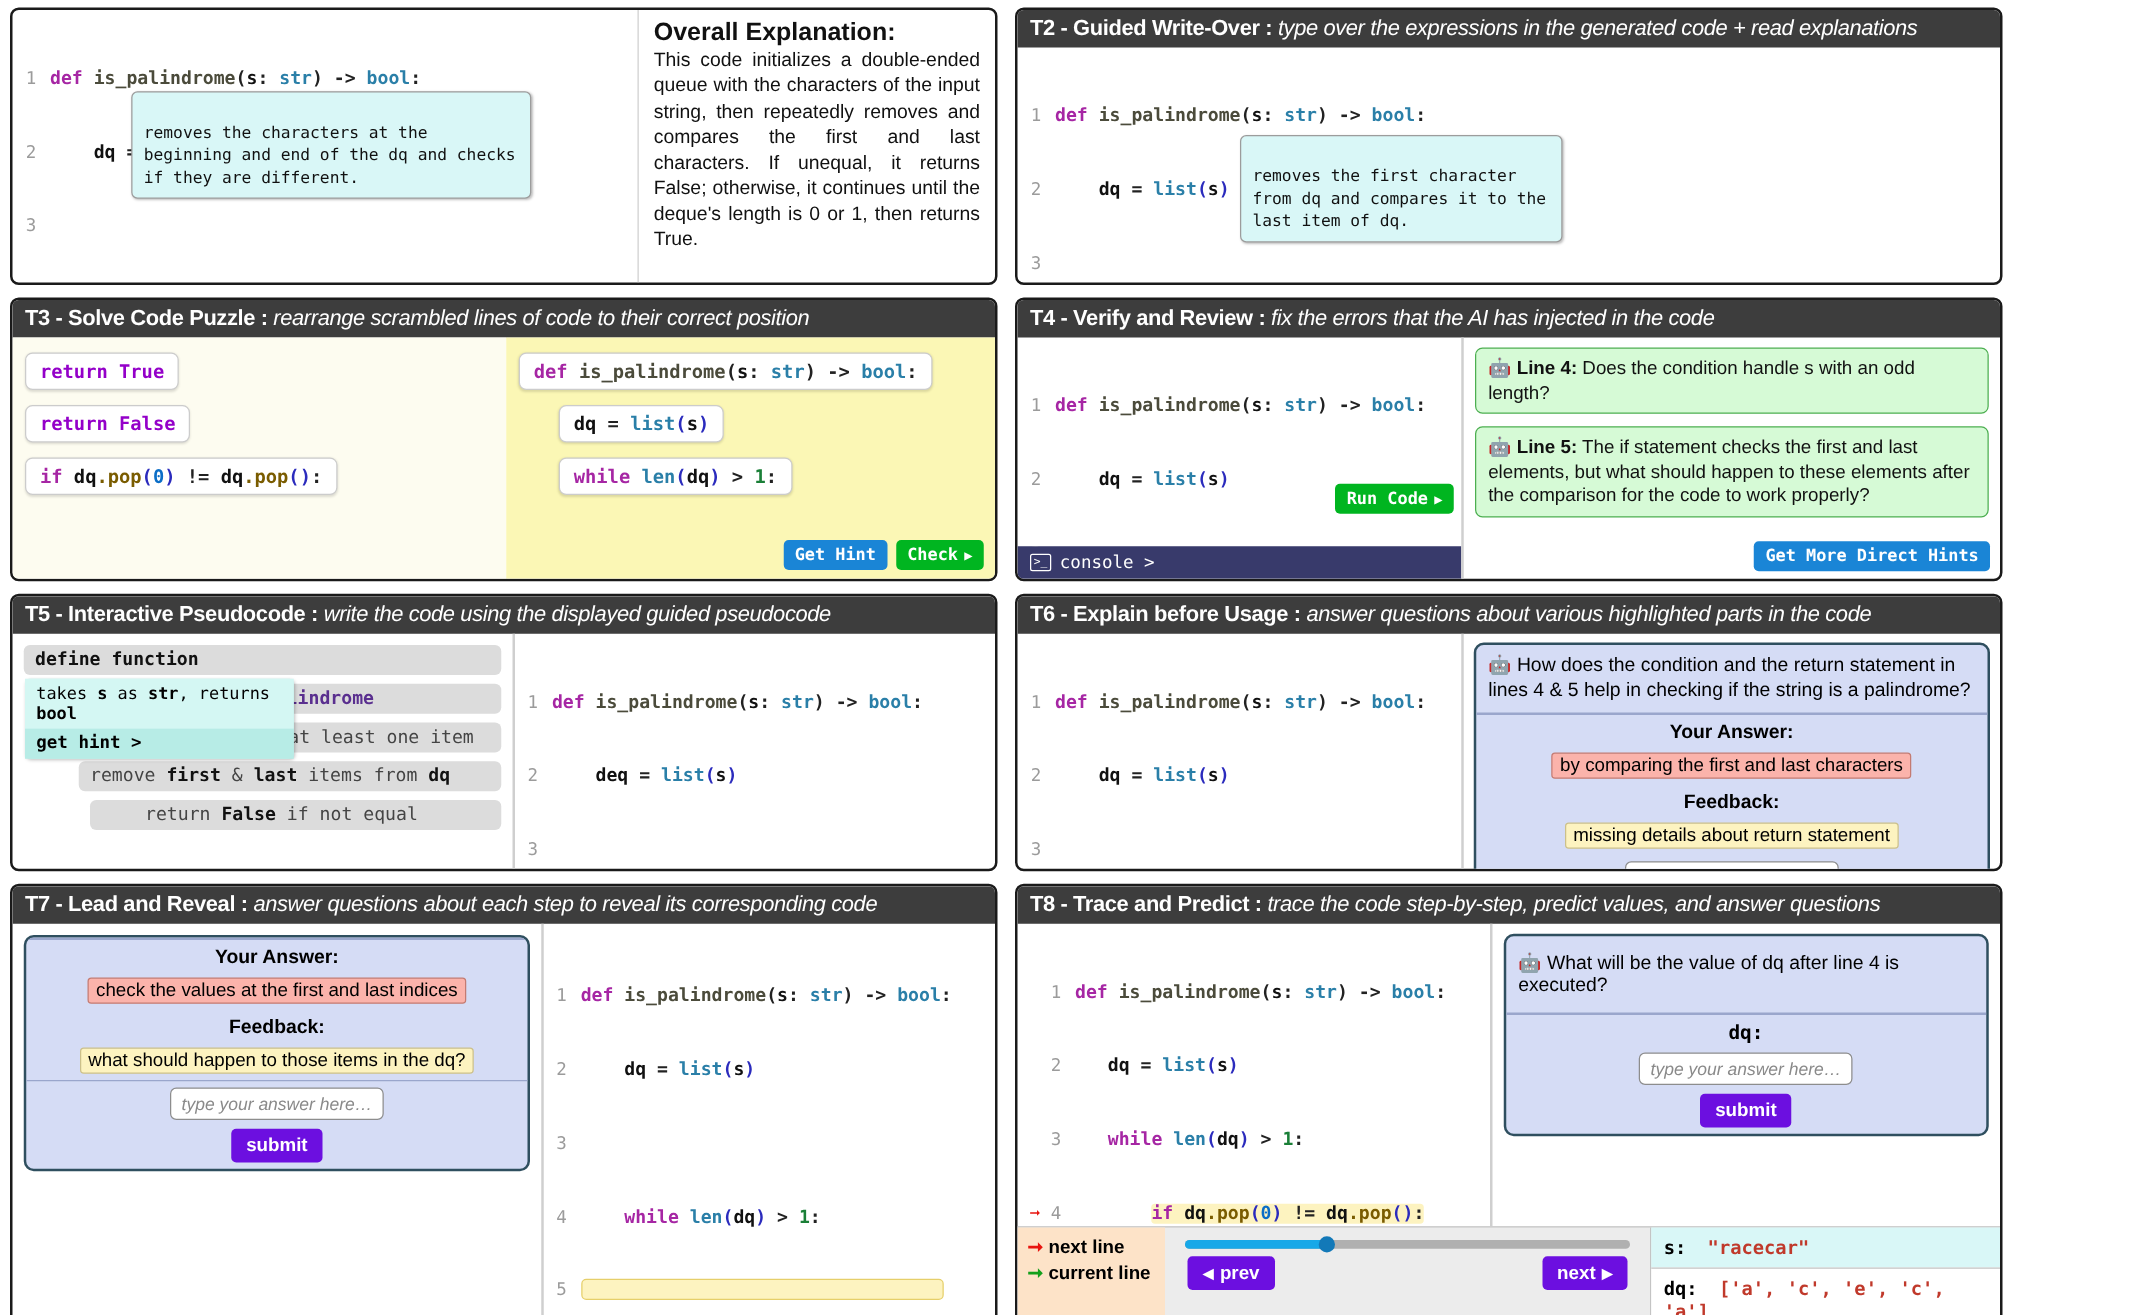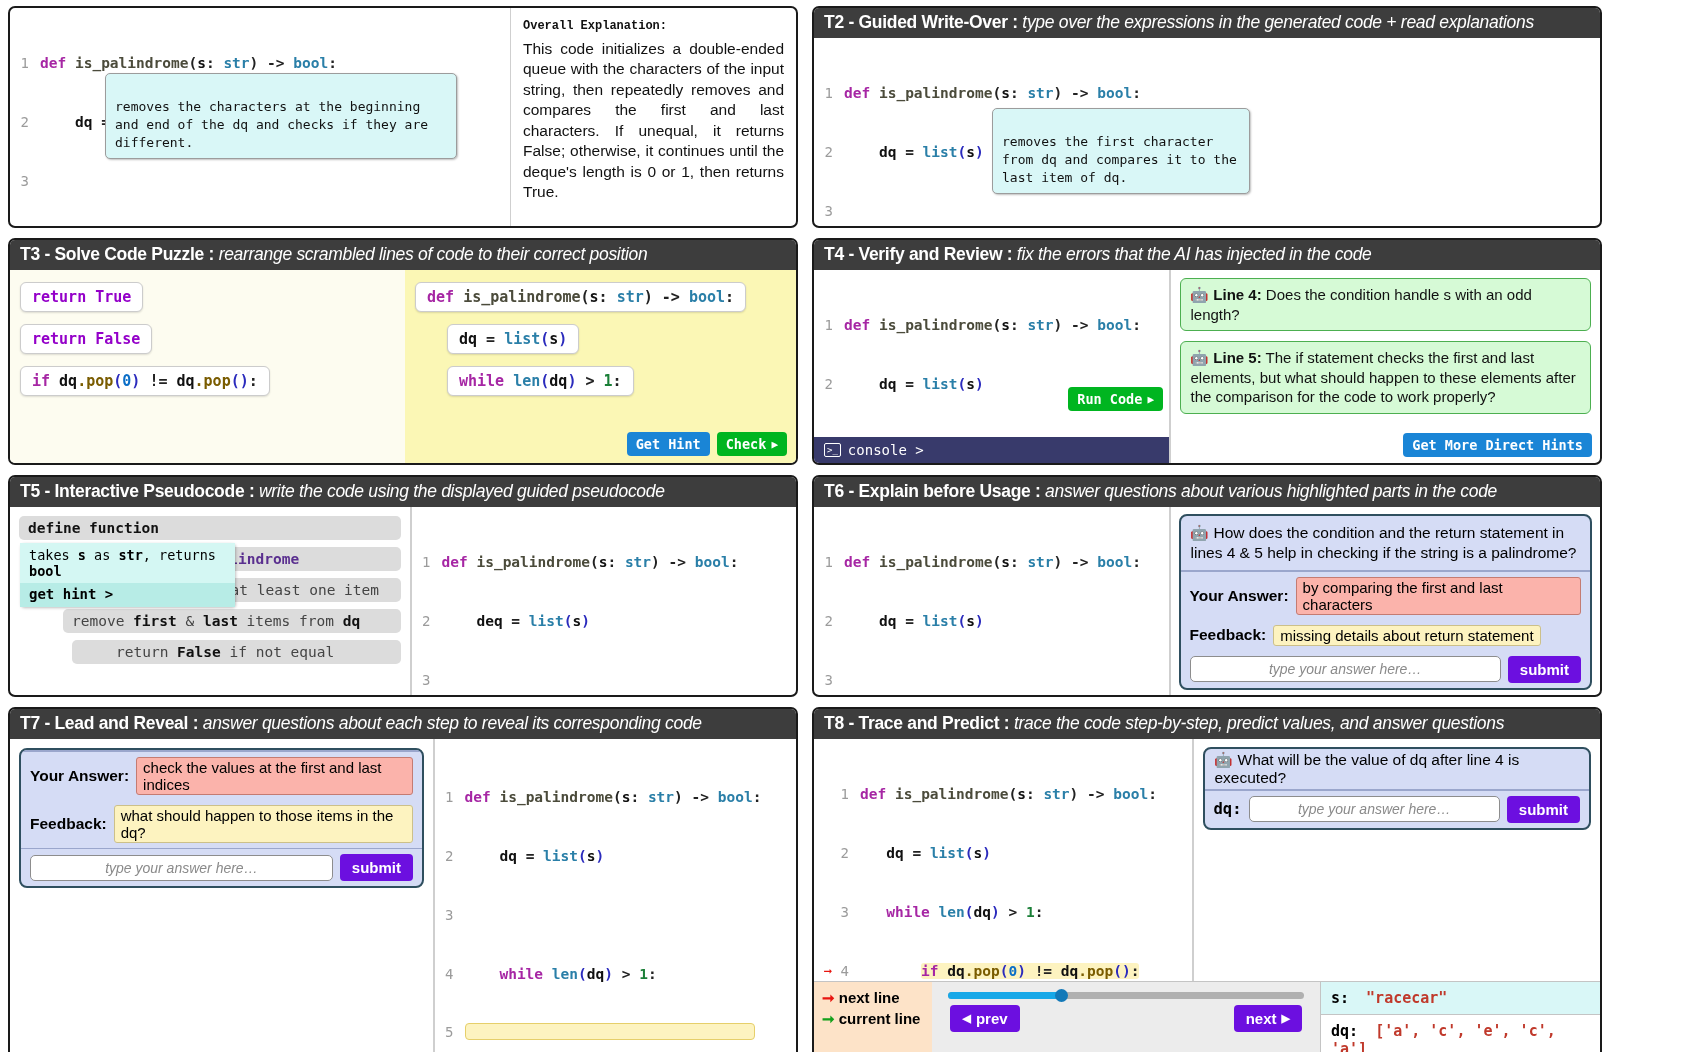--- a/index.html
+++ b/index.html
@@ -83,21 +83,21 @@
     white-space:pre-line;
   }
 
   
   .divider-v { width:1.5px; background:#cfcfcf; flex:0 0 auto; }
   .explain {
     flex:0 0 285px; padding:8px 12px 6px 12px;
     font-size:15.5px; line-height:20.5px; color:#111;
     text-align:justify;
   }
-  .explain h4 { font-size:12px; margin-bottom:2px;font-family:Liberation Mono, monospace; }
+  .explain h4 { font-size:20px; margin-bottom:2px; }
 
   
   .btn {
     display:inline-flex; align-items:center; gap:5px;
     font-family:"DejaVu Sans Mono","Liberation Mono",monospace;
     font-weight:bold; color:#fff; border-radius:4px;
     padding:4px 9px; font-size:13.5px; white-space:nowrap;
     cursor:pointer; border:none;
   }
   .btn-blue  { background:#1a85d6; }
@@ -135,21 +135,21 @@
     color:#111;
   }
   .ai-blue b, .ai-green b { font-weight:bold; }
   .bot { font-size:15px; }
 
   .qa-card {
     border:2px solid #2f4f5f; border-radius:8px; background:#d5dcf5;
     overflow:hidden;
   }
   .qa-sep { height:1.5px; background:#9aa6cc; }
-  .qa-row { padding:5px 9px; display:flex; align-items:center; gap:7px; font-size:15.5px; }
+  .qa-row { padding:5px 9px; display:flex; align-items:center; gap:7px; font-size:15.5px;flex-direction:column; }
   .lbl { font-weight:bold; white-space:nowrap; }
   .ans-red { background:#fbb3ab; border:1px solid #c47b72; border-radius:3px; padding:1px 6px; font-size:15px; }
   .ans-yel { background:#fdf3c0; border:1px solid #ccc08a; border-radius:3px; padding:1px 6px; font-size:15px; }
   .input-box {
     flex:1 1 auto; background:#fff; border:1.5px solid #8d8d8d; border-radius:5px;
     padding:4px 8px; font-size:14px; color:#8a8a8a; font-style:italic;text-align:center;
   }
 
   
   .pseudo { flex:0 0 400px; padding:9px 9px 0 9px; position:relative; overflow:hidden; }
@@ -195,21 +195,21 @@
     <div class="panel-body">
       <div class="code" style="flex:1 1 auto; position:relative;">
         <div class="cl"><span class="ln">1</span><span class="ct"><span class="kw">def</span> <span class="fn">is_palindrome</span><span class="op">(</span><span class="var">s</span><span class="op">:</span> <span class="ty">str</span><span class="op">)</span> <span class="op">-&gt;</span> <span class="ty">bool</span><span class="op">:</span></span></div>
         <div class="cl"><span class="ln">2</span><span class="ct">    <span class="var">dq</span> <span class="op">=</span> <span class="bi">list</span><span class="par">(</span><span class="var">s</span><span class="par">)</span></span></div>
         <div class="cl"><span class="ln">3</span><span class="ct"> </span></div>
         
         
         
         
         
-        <div class="tooltip" style="left:95px; top:65px; width:352px;">
+        <div class="tooltip" style="left:95px; top:65px; width:320px;">
           <span>removes the characters at the beginning and end of the dq and checks if they are different.</span>
         </div>
       </div>
       <div class="divider-v"></div>
       <div class="explain">
         <h4>Overall Explanation:</h4>
         <div>This code initializes a double-ended queue with the characters of the input string, then repeatedly removes and compares the first and last characters. If unequal, it returns False; otherwise, it continues until the deque's length is 0 or 1, then returns True.</div>
       </div>
     </div>
   </div>
@@ -423,21 +423,21 @@
           <div class="cl"><span class="ln" style="width:46px; flex:0 0 46px;">3</span><span class="ct">   <span class="kw">while</span> <span class="bi">len</span><span class="par">(</span><span class="var">dq</span><span class="par">)</span> <span class="op">&gt;</span> <span class="num">1</span><span class="op">:</span></span></div>
           <div class="cl"><span class="ln" style="width:46px; flex:0 0 46px;"><span class="arrow-red">➞</span> 4</span><span class="ct">       <span class="hl-yellow"><span class="kw">if</span> <span class="var">dq</span><span class="at">.pop</span><span class="par">(</span><span class="num2">0</span><span class="par">)</span> <span class="op">!=</span> <span class="var">dq</span><span class="at">.pop</span><span class="par">()</span><span class="op">:</span></span></span></div>
           <div class="cl"><span class="ln" style="width:46px; flex:0 0 46px;"><span class="arrow-green">➞</span> 5</span><span class="ct">           <span class="kw2">return</span> <span class="kw2">False</span></span></div>
           
           
           
         </div>
         <div class="divider-v"></div>
         <div style="flex:1 1 auto; padding:8px 9px;">
           <div class="qa-card">
-            <div style="padding:2px 10px; font-size:15.5px;border-radius:20px;">
+            <div style="padding:12px 10px; font-size:15.5px;border-radius:20px;">
               <span class="bot">🤖</span>
               <span>What will be the value of dq after line 4 is executed?</span>
             </div>
             <div class="qa-sep"></div>
             <div class="qa-row">
               <span class="lbl" style="font-family:'DejaVu Sans Mono',monospace;">dq:</span>
               <div class="input-box">type your answer here…</div>
               <button class="btn btn-purple">submit</button>
             </div>
           </div>

